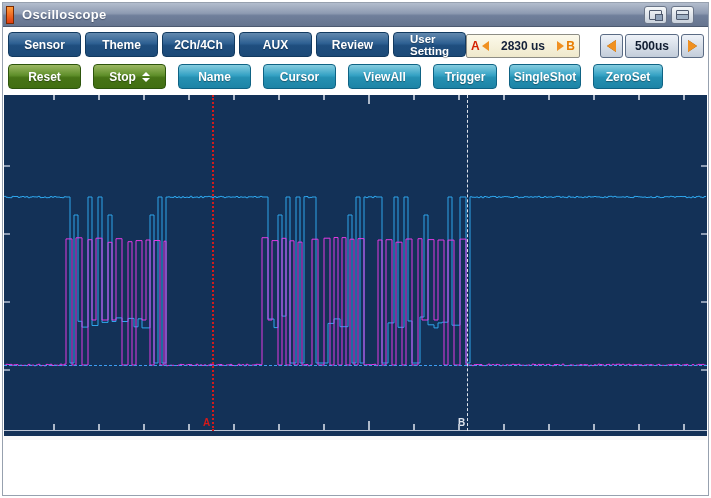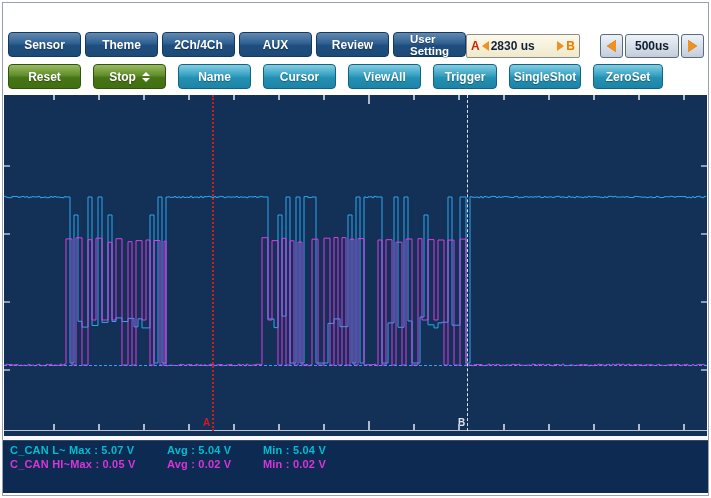--- a/index.html
+++ b/index.html
@@ -42,21 +42,21 @@
   .spin-up{width:0;height:0;border-left:4px solid transparent;border-right:4px solid transparent;border-bottom:4px solid #ffffff;}
   .spin-down{width:0;height:0;border-left:4px solid transparent;border-right:4px solid transparent;border-top:4px solid #ffffff;}
 
   
   .ab-box{position:absolute;left:463px;top:31px;width:114px;height:24px;border:1px solid #8d8d85;
     border-radius:2px;background:linear-gradient(#fcf9ea,#efe9cc);display:flex;align-items:center;padding:0 4px;}
   .ab-a{color:#d42000;font-weight:bold;font-size:12px;}
   .ab-b{color:#e87c00;font-weight:bold;font-size:12px;}
   .tri-left{width:0;height:0;border-top:5px solid transparent;border-bottom:5px solid transparent;border-right:7px solid #f09020;margin:0 2px;}
   .tri-right{width:0;height:0;border-top:5px solid transparent;border-bottom:5px solid transparent;border-left:7px solid #f09020;margin:0 2px;}
-  .ab-value{flex:1;text-align:left;color:#14213a;font-weight:bold;font-size:12px;}
+  .ab-value{flex:1;text-align:center;color:#14213a;font-weight:bold;font-size:12px;}
   .timebase{position:absolute;left:597px;top:31px;height:24px;display:flex;gap:2px;}
   .tb-seg{height:24px;border:1px solid #5a6b84;border-radius:3px;
     background:linear-gradient(#eef2f8,#c3cdda);display:flex;align-items:center;justify-content:center;}
   .tb-arrow{width:23px;cursor:pointer;}
   .tb-value{width:54px;color:#101c30;font-weight:bold;font-size:12px;}
   .tb-tri-left{width:0;height:0;border-top:6px solid transparent;border-bottom:6px solid transparent;border-right:9px solid #f09020;filter:drop-shadow(0 0 0.5px #7a4a00);}
   .tb-tri-right{width:0;height:0;border-top:6px solid transparent;border-bottom:6px solid transparent;border-left:9px solid #f09020;filter:drop-shadow(0 0 0.5px #7a4a00);}
 
   
   .scope{position:absolute;left:1px;top:92px;width:703px;height:341px;background:#133157;overflow:hidden;}
@@ -74,20 +74,32 @@
   .meas-row{position:absolute;left:0;width:100%;height:13px;font-size:11px;font-weight:bold;letter-spacing:.2px;}
   .meas-row span{position:absolute;white-space:pre;}
   .m-label{left:7px;} .m-avg{left:164px;} .m-min{left:260px;}
 </style>
 </head>
 <body>
 
 <div class="stage">
   <div class="window">
 
+    <div class="titlebar">
+      <div class="app-icon"></div>
+      <div class="title-text">Oscilloscope</div>
+      <div class="tb-btns">
+        <div class="tb-btn">
+          <div class="glyph-popout"></div>
+        </div>
+        <div class="tb-btn">
+          <div class="glyph-stack"></div>
+        </div>
+      </div>
+    </div>
 
     <div class="row1">
       <div class="btn blue">Sensor</div>
       <div class="btn blue">Theme</div>
       <div class="btn blue">2Ch/4Ch</div>
       <div class="btn blue">AUX</div>
       <div class="btn blue">Review</div>
       <div class="btn blue wide">User Setting</div>
     </div>
 
@@ -172,27 +184,15 @@
         <div class="edge-tick" style="left: 0px; top: 138px; width: 6px; height: 2px;"></div>
         <div class="edge-tick" style="left: 697px; top: 138px; width: 6px; height: 2px;"></div>
         <div class="edge-tick" style="left: 0px; top: 206px; width: 6px; height: 2px;"></div>
         <div class="edge-tick" style="left: 697px; top: 206px; width: 6px; height: 2px;"></div>
         <div class="edge-tick" style="left: 0px; top: 274px; width: 6px; height: 2px;"></div>
         <div class="edge-tick" style="left: 697px; top: 274px; width: 6px; height: 2px;"></div>
       </div>
 
     <div class="gap-strip"></div>
 
-    <div class="status">
-      <div class="meas-row" id="meas-ch1" style="top: 3px; color: rgb(0, 188, 208);">
-        <span class="m-label">C_CAN L~ Max : 5.07 V</span>
-        <span class="m-avg">Avg : 5.04 V</span>
-        <span class="m-min">Min : 5.04 V</span>
-      </div>
-      <div class="meas-row" id="meas-ch2" style="top: 17px; color: rgb(217, 53, 217);">
-        <span class="m-label">C_CAN HI~Max : 0.05 V</span>
-        <span class="m-avg">Avg : 0.02 V</span>
-        <span class="m-min">Min : 0.02 V</span>
-      </div>
-    </div>
 
   </div>
 </div>
 
 </body></html>

